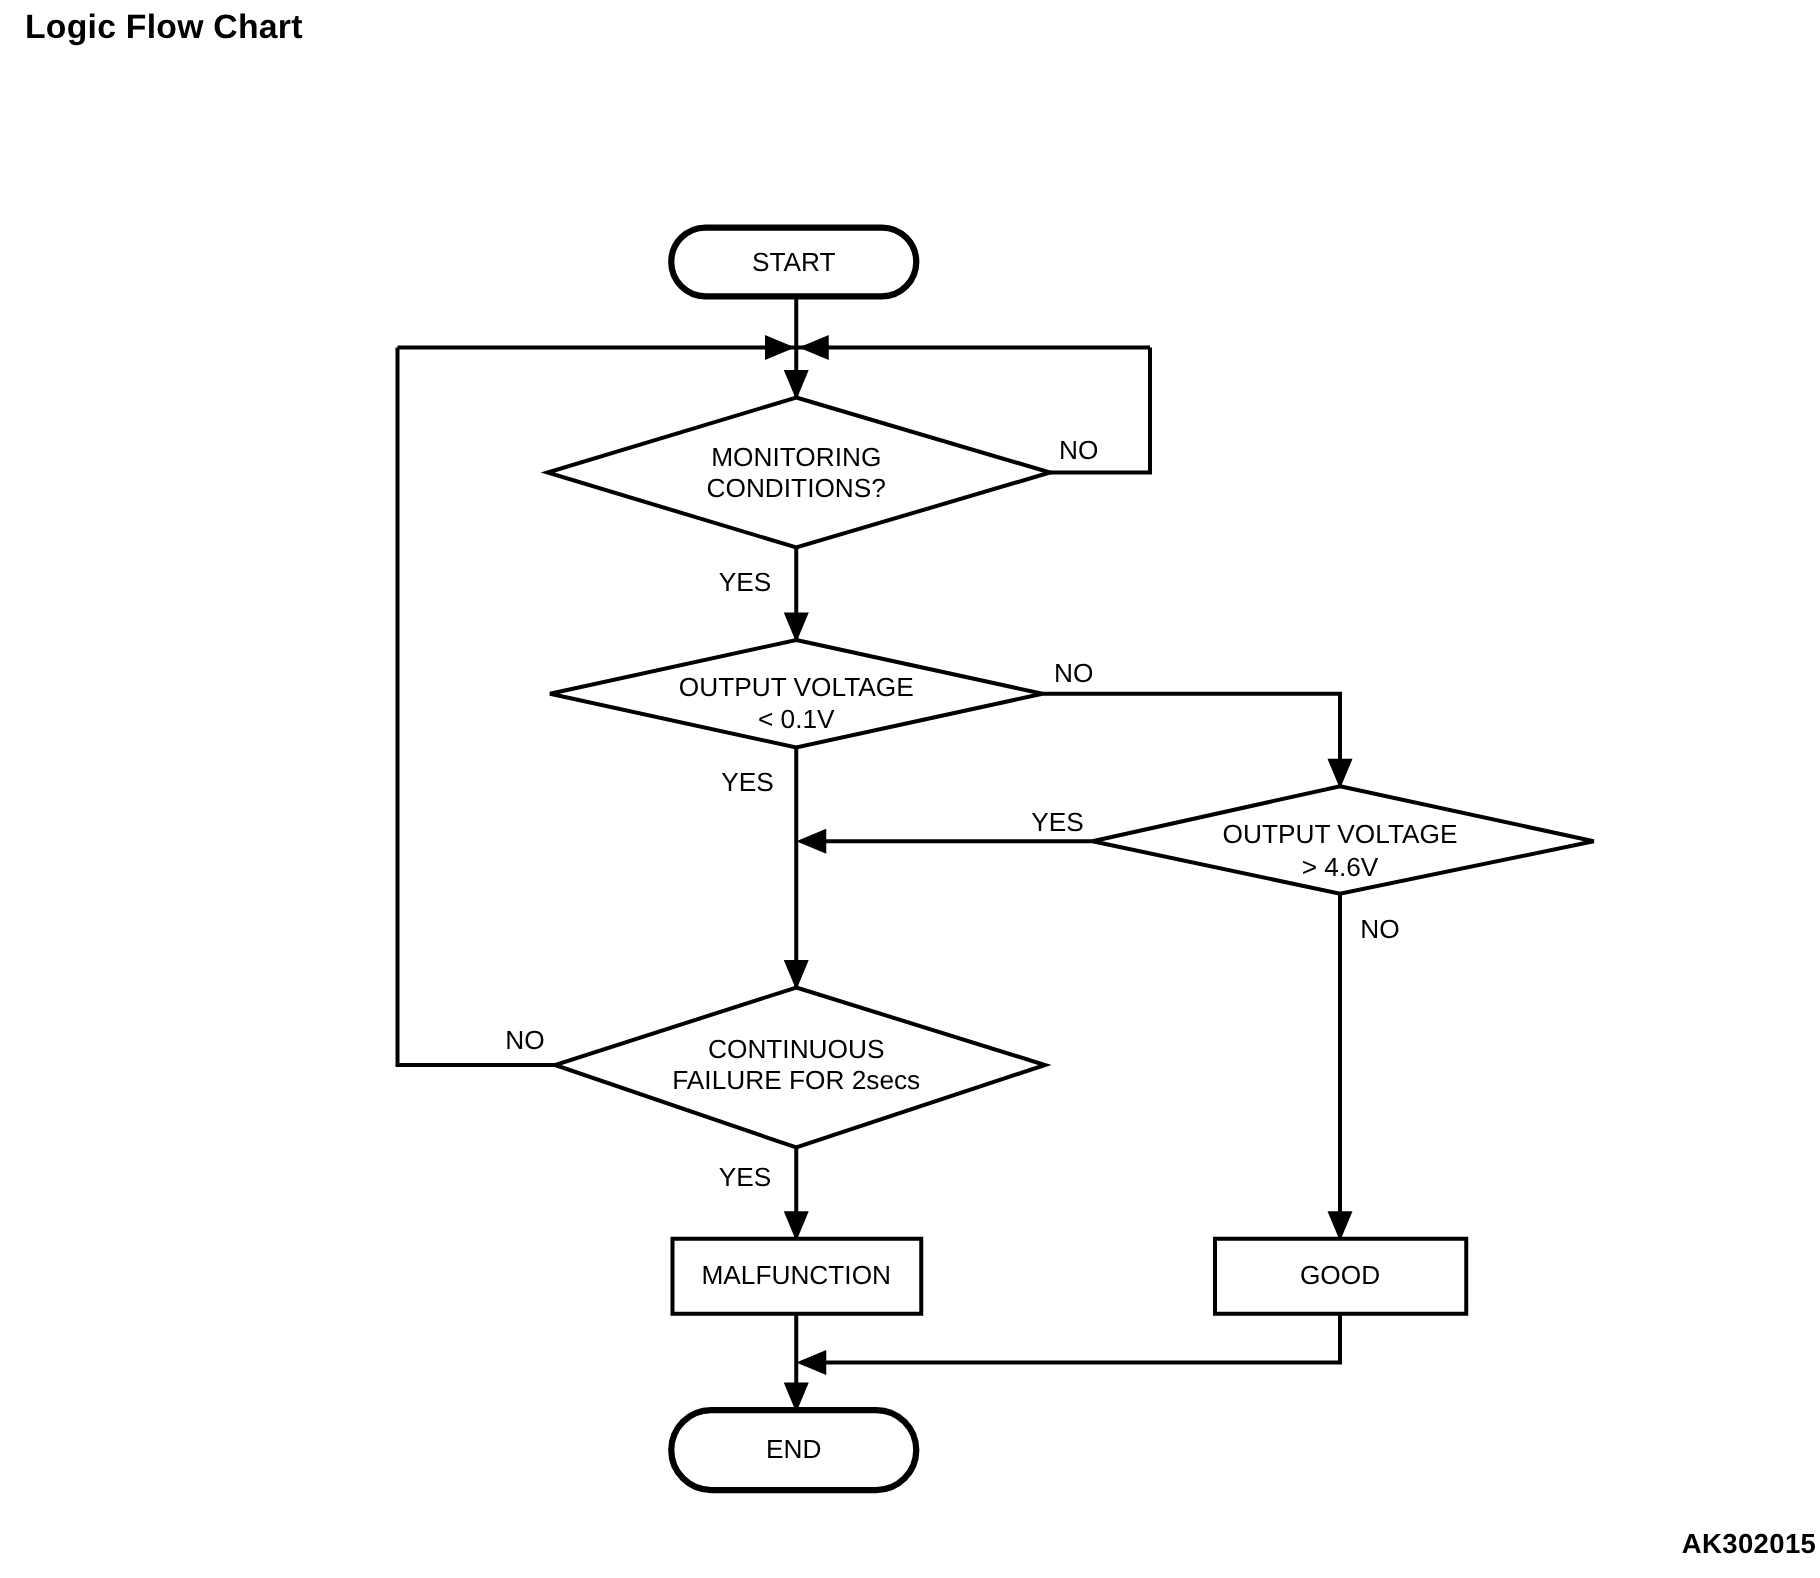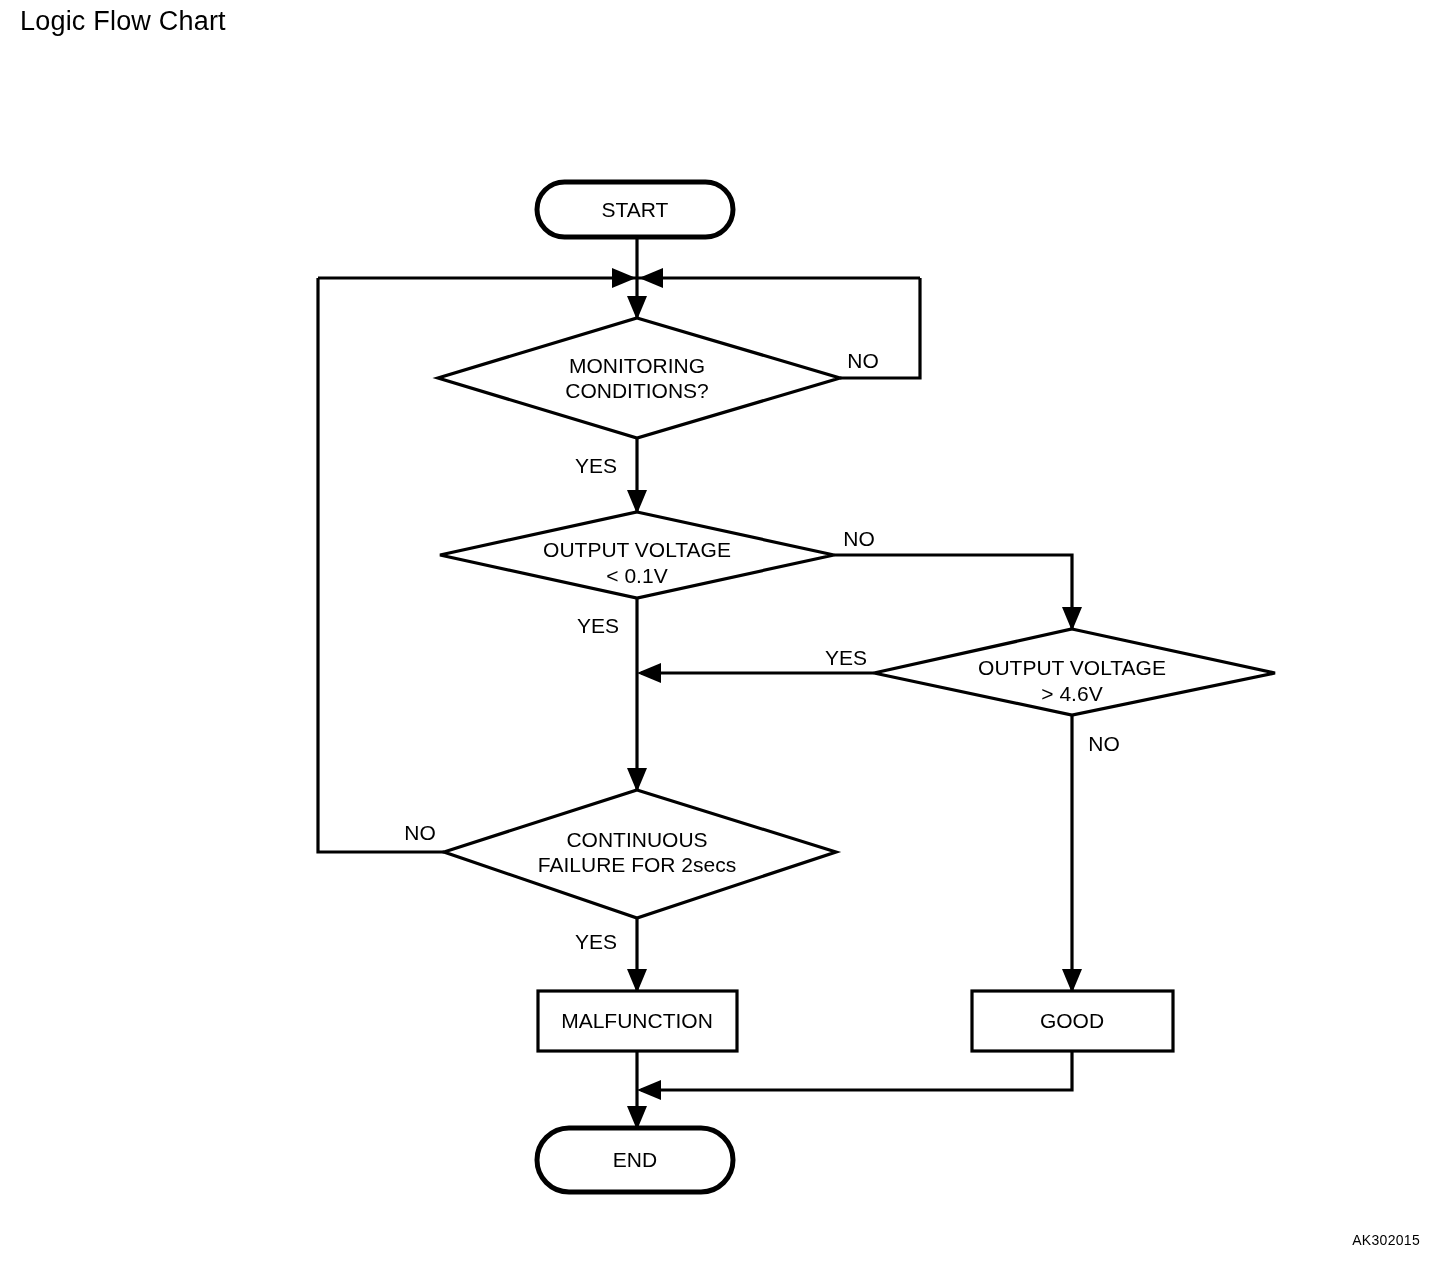--- a/index.html
+++ b/index.html
@@ -13,30 +13,30 @@
     position: relative;
     font-family: "Liberation Sans", sans-serif;
     color: #000000;
     overflow: hidden;
   }
   #page-title {
     position: absolute;
     left: 20px;
     top: 6px;
     font-size: 27px;
-    font-weight: normal;
+    font-weight: bold;
     letter-spacing: 0.2px;
     white-space: nowrap;
   }
   #corner-code {
     position: absolute;
-    right: 36px;
+    right: 3px;
     bottom: 14px;
-    font-size: 14px;
-    font-weight: normal;
+    font-size: 22px;
+    font-weight: bold;
     letter-spacing: 0.3px;
     white-space: nowrap;
   }
   #flow-canvas {
     position: absolute;
     left: 0;
     top: 0;
     width: 1456px;
     height: 1262px;
   }

